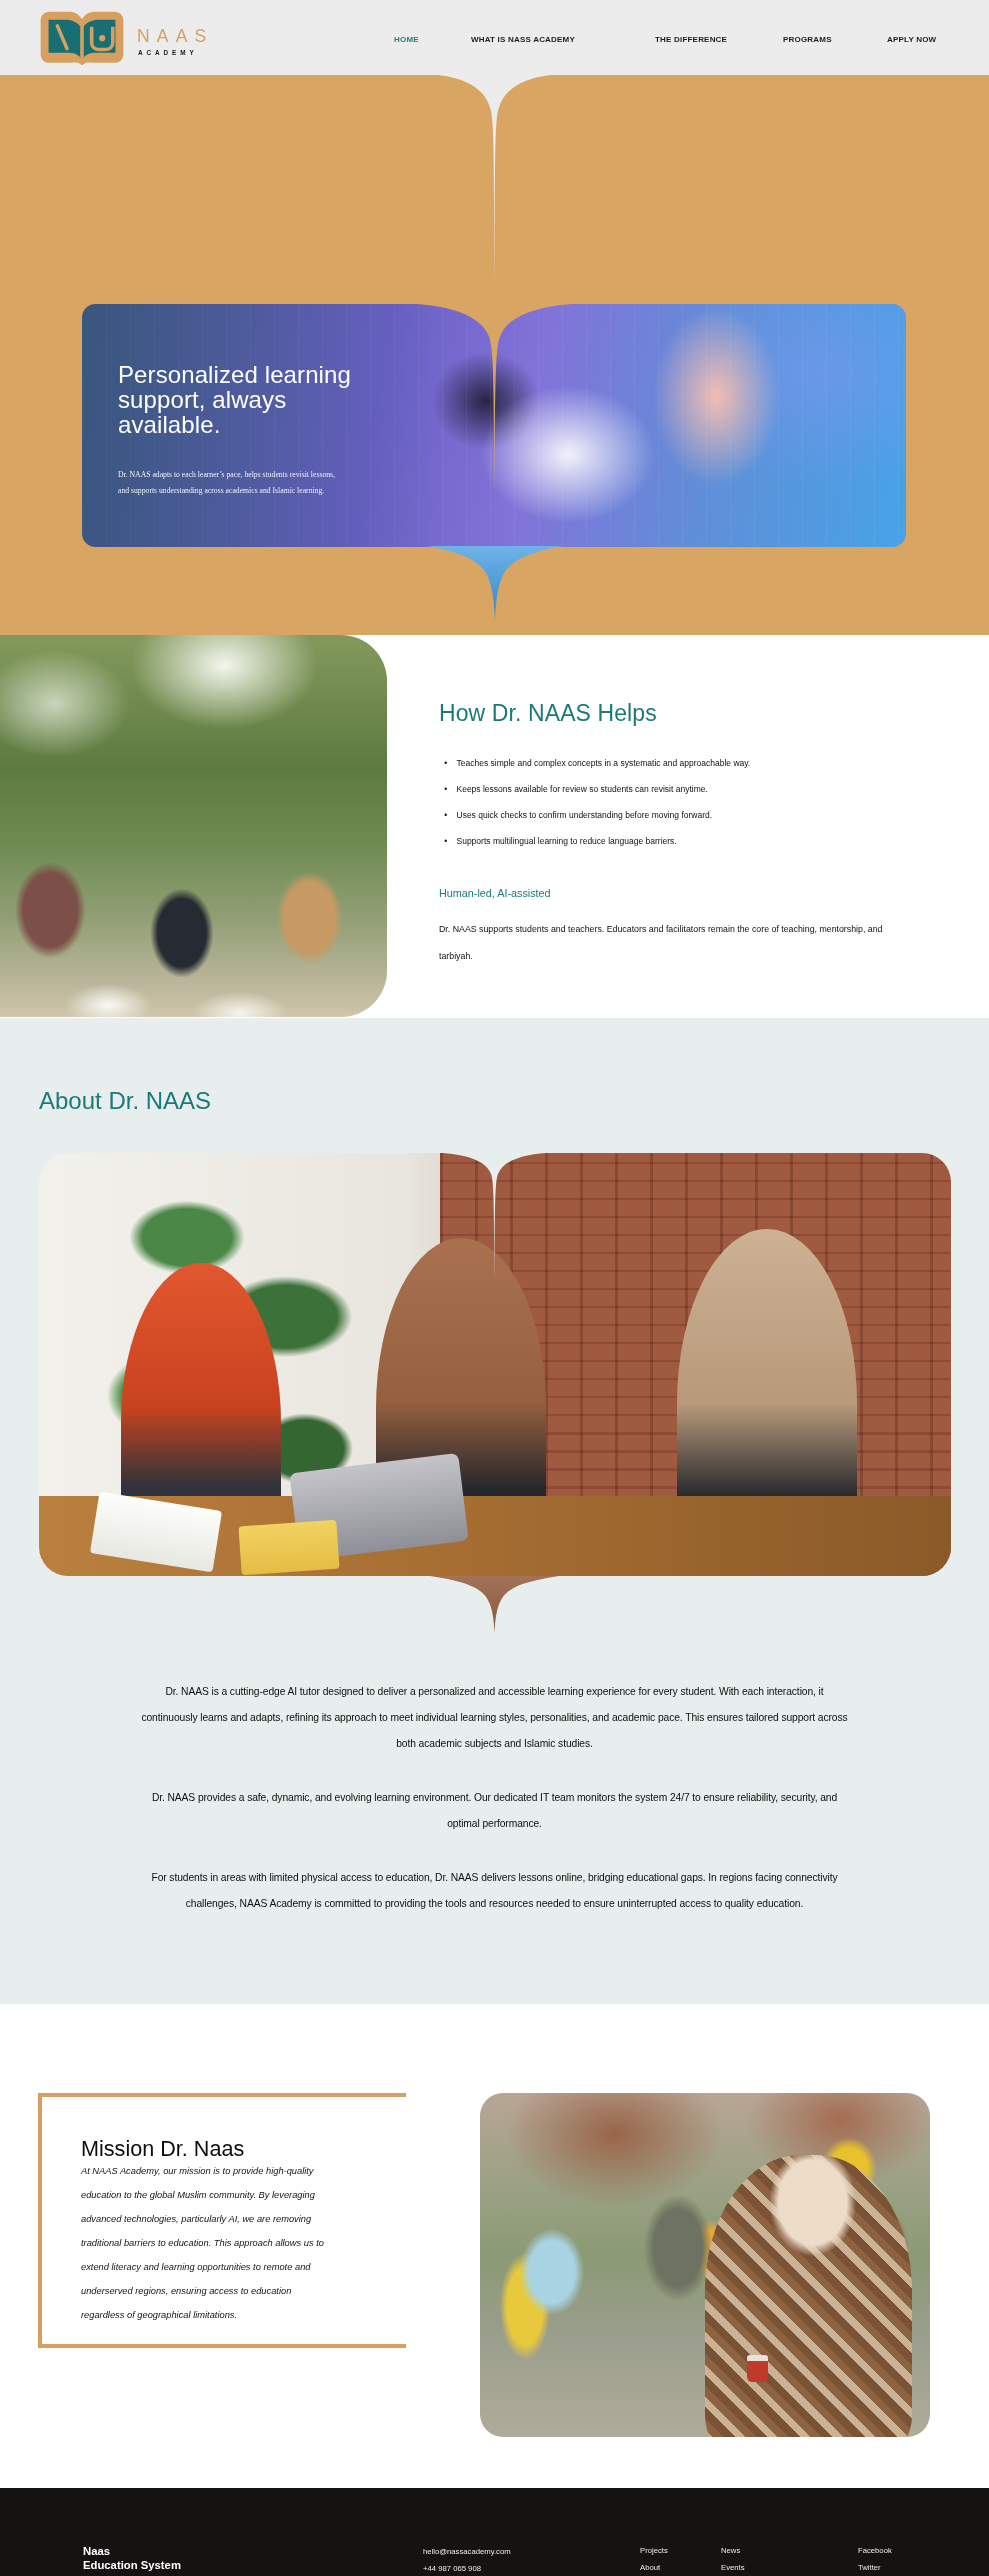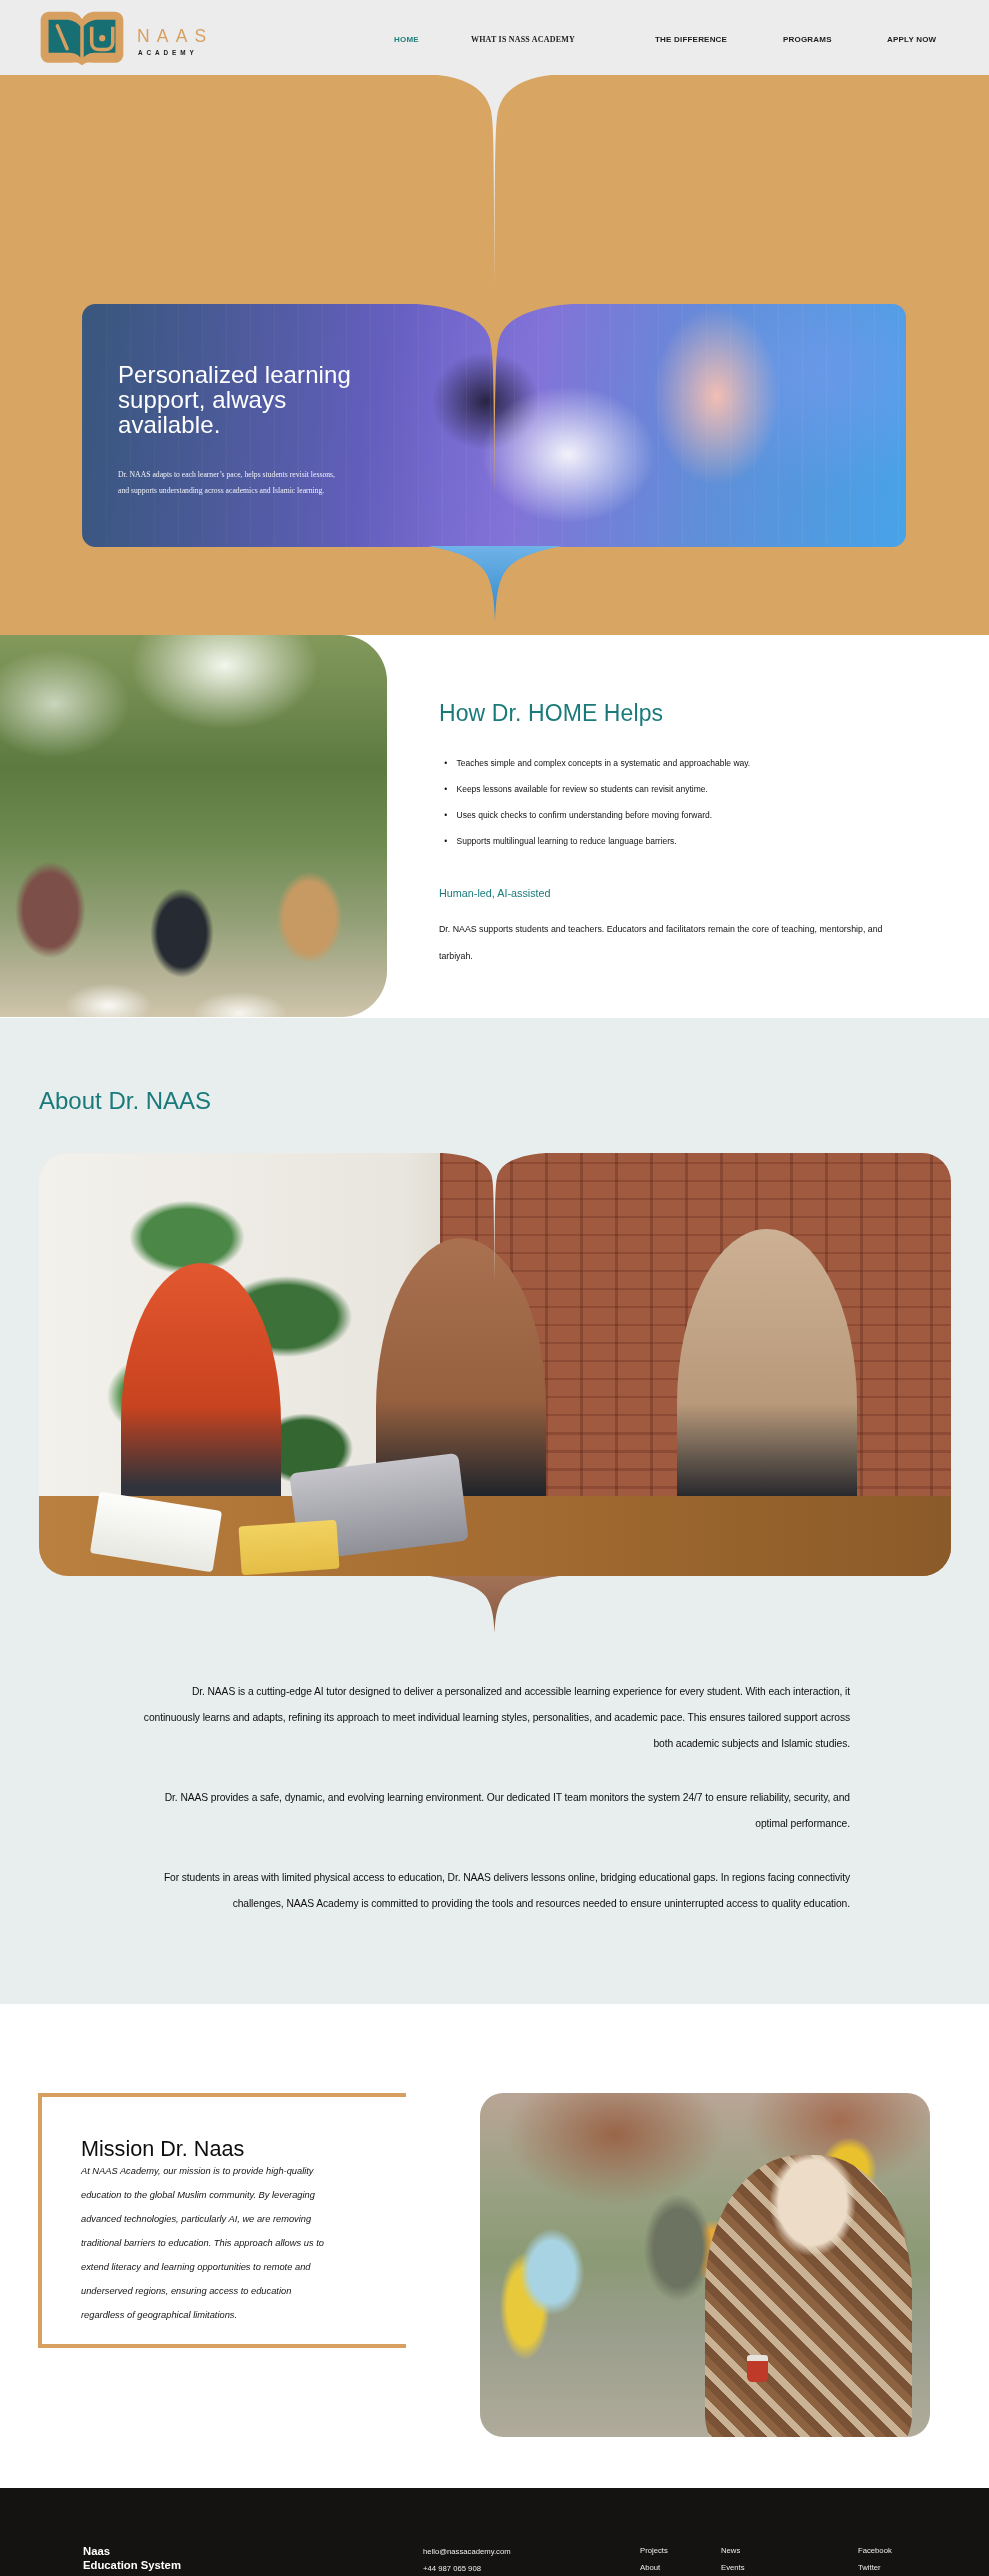--- a/index.html
+++ b/index.html
@@ -9,21 +9,21 @@
   .page { position:relative; width:989px; height:2678px; margin:0 auto; background:#fff; overflow:hidden; }
   section, header, footer { position:absolute; left:0; width:989px; }
 
   
   .site-header { top:0; height:75px; background:#ececec; z-index:5; }
   .logo-wrap { position:absolute; left:38px; top:10.3px; width:88px; height:55px; cursor:pointer; }
   .brand-naas { position:absolute; left:137px; top:26px; font-size:17.5px; font-weight:500; letter-spacing:7.2px; color:#d7a060; }
   .brand-academy { position:absolute; left:138px; top:49px; font-size:6.4px; font-weight:600; letter-spacing:3.9px; color:#1c1c1c; }
   .nav-item { position:absolute; top:35px; font-size:8px; font-weight:700; letter-spacing:0.2px; color:#1d1d1d; cursor:pointer; white-space:nowrap; }
   .nav-item.active { color:#23807e; }
-  .n0{left:394px;} .n1{left:471px;font-family:Liberation Serif, serif;} .n2{left:655px;} .n3{left:783px;} .n4{left:887px;}
+  .n0{left:394px;} .n1{left:471px;} .n2{left:655px;} .n3{left:783px;} .n4{left:887px;}
 
   
   .hero { top:75px; height:560px; background:#d9a562; }
   .top-notch { position:absolute; left:438px; top:0; width:113px; height:213px; }
   .hero-media { position:absolute; left:82px; top:229px; width:824px; height:243px; border-radius:13.4px; overflow:hidden;
     background:
       linear-gradient(90deg, rgba(23,80,90,.40), rgba(23,80,90,0) 44%),
       repeating-linear-gradient(90deg, rgba(255,255,255,.05) 0 1.5px, rgba(255,255,255,0) 1.5px 24px),
       radial-gradient(88px 124px at 77% 38%, rgba(250,192,176,.95), rgba(250,192,176,0) 72%),
       radial-gradient(124px 98px at 59% 62%, rgba(246,246,252,.97), rgba(246,246,252,0) 70%),
@@ -78,21 +78,21 @@
   .fig-brown { left:37%; top:20%; width:170px; height:340px; background:linear-gradient(180deg,#a9714f 0%, #96603f 48%, #22252b 75%); }
   .fig-tan { left:70%; top:18%; width:180px; height:350px; background:linear-gradient(180deg,#cdb194 0%, #b8997a 50%, #1f2228 78%); }
   .am-table { position:absolute; left:0; bottom:0; width:100%; height:19%;
     background:linear-gradient(90deg,#b9803f, #a86f33 42%, #8a5a28 100%); }
   .am-laptop { position:absolute; left:28%; bottom:6%; width:170px; height:88px; border-radius:7.2px; transform:rotate(-7deg);
     background:linear-gradient(180deg,#c4c4ca,#8f8f97); }
   .am-nb1 { position:absolute; left:6%; bottom:3%; width:124px; height:62px; border-radius:4.1px; transform:rotate(9deg); background:linear-gradient(180deg,#fdfdfb,#e8e8e2); }
   .am-nb2 { position:absolute; left:22%; bottom:1%; width:98px; height:49px; border-radius:4.1px; transform:rotate(-4deg); background:linear-gradient(180deg,#f2d261,#e4bd45); }
   .about-funnel { position:absolute; left:404px; top:0; width:103px; height:129px; }
   .about-spike { position:absolute; left:430px; top:558px; width:129px; height:57px; }
-  .about-paras { position:absolute; left:139px; top:661px; width:711px; text-align:right; }
+  .about-paras { position:absolute; left:139px; top:661px; width:711px; text-align:center; }
   .about-paras p { font-size:10.3px; line-height:26px; color:#0e0e0e; font-weight:500; margin-bottom:28px; letter-spacing:-0.1px; }
 
   
   .mission { top:2004px; height:484px; background:#ffffff; }
   .mission-frame { position:absolute; left:38px; top:89px; width:368px; height:255px; border:4.6px solid #d7a060; border-right:none; }
   .mission-title { position:absolute; left:81px; top:132px; font-size:21.6px; font-weight:500; color:#0d0d0d; }
   .mission-body { position:absolute; left:81px; top:155px; width:247px; font-size:9.3px; line-height:24px; font-style:italic; font-weight:500; color:#141414; }
   .mission-media { position:absolute; left:480px; top:89px; width:450px; height:344px; border-radius:23px; overflow:hidden;
     background:
       radial-gradient(46px 62px at 16% 52%, #a8d3e2 0 50%, rgba(168,211,226,0) 70%),
@@ -169,21 +169,21 @@
           <stop offset="0" stop-color="#6fb3e8"></stop>
             <stop offset="1" stop-color="#2f86c8"></stop>
         </linearGradient>
       </defs>
       <path fill="url(#gspike)" d="M0,0 C38,8 72,18 86,42 C96,60 99,86 100,120 C101,86 104,60 114,42 C128,18 162,8 200,0 Z"></path>
     </svg>
   </section>
 
   <section class="helps">
     <div class="helps-photo"></div>
-    <h2 class="helps-title">How Dr. HOME Helps</h2>
+    <h2 class="helps-title">How Dr. NAAS Helps</h2>
     <ul class="helps-list">
       <li>Teaches simple and complex concepts in a systematic and approachable way.</li>
       <li>Keeps lessons available for review so students can revisit anytime.</li>
       <li>Uses quick checks to confirm understanding before moving forward.</li>
       <li>Supports multilingual learning to reduce language barriers.</li>
     </ul>
     <h3 class="helps-sub">Human-led, AI-assisted</h3>
     <p class="helps-text">Dr. NAAS supports students and teachers. Educators and facilitators remain the core of teaching, mentorship, and tarbiyah.</p>
   </section>
 

